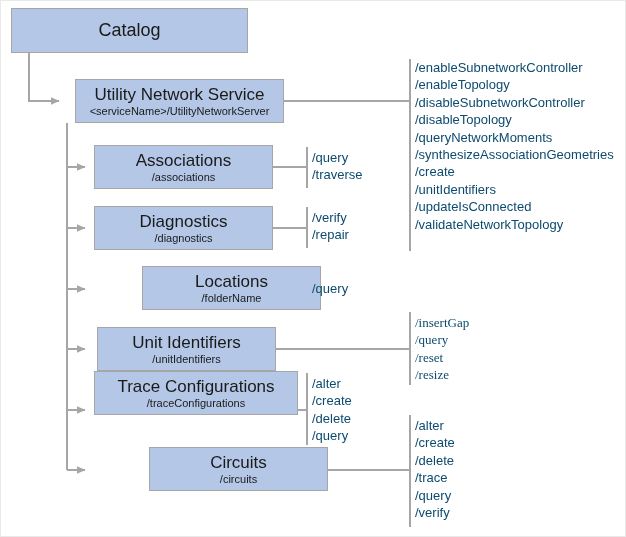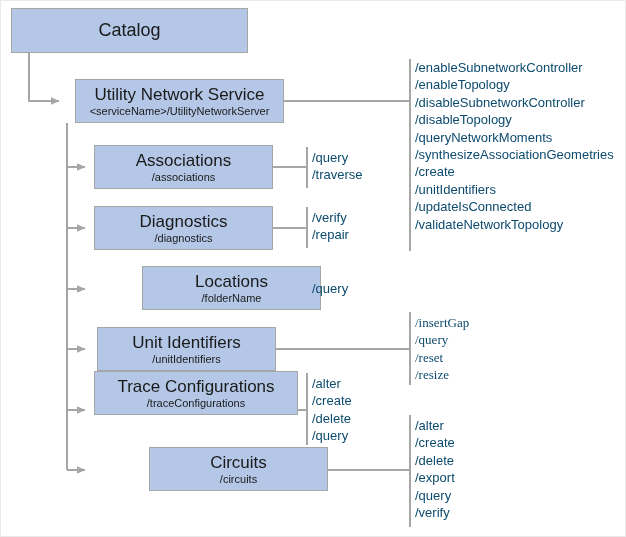--- a/index.html
+++ b/index.html
@@ -179,18 +179,18 @@
       <div>/alter</div>
       <div>/create</div>
       <div>/delete</div>
       <div>/query</div>
     </div>
 
   <div class="ops" style="left:414px;top:416px;">
       <div>/alter</div>
       <div>/create</div>
       <div>/delete</div>
-      <div>/export</div>
+      <div>/trace</div>
       <div>/query</div>
       <div>/verify</div>
     </div>
 
 </div>
 
 </body></html>

